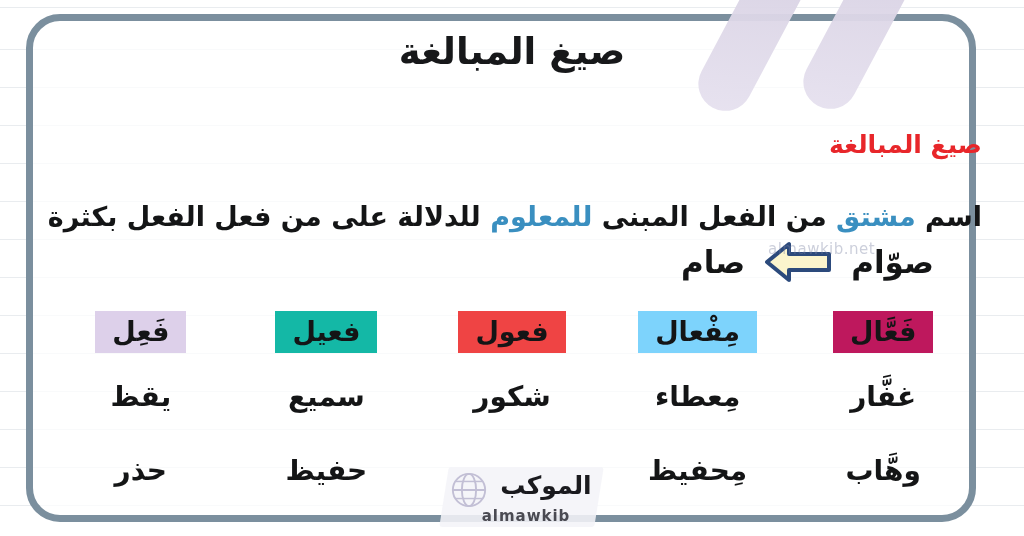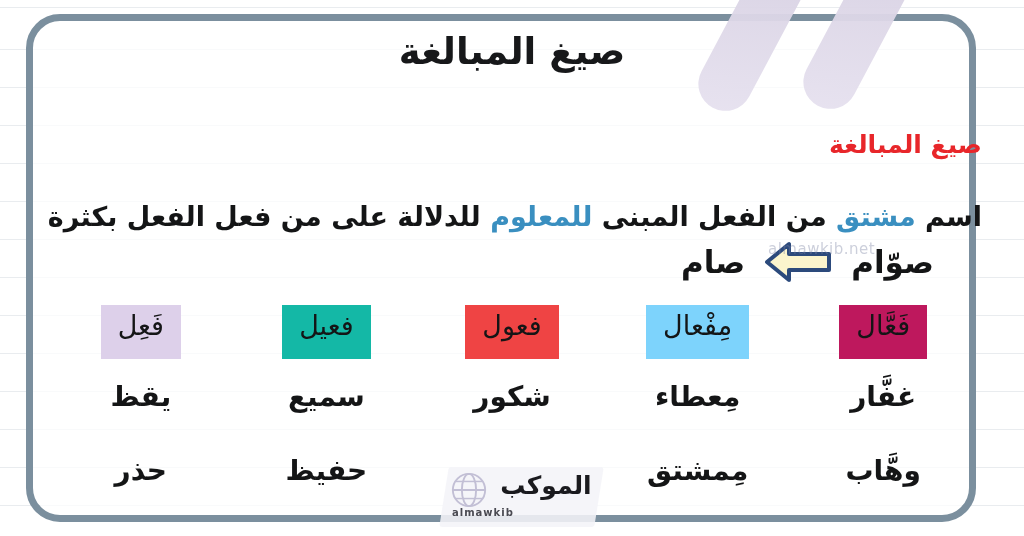--- a/index.html
+++ b/index.html
@@ -157,23 +157,23 @@
   .cell {
     flex: 1 1 0;
     text-align: center;
     font-size: 28px;
     font-weight: bold;
     color: #141516;
     direction: rtl;
   }
   .header-cell span.chip {
     display: inline-block;
-    padding: 5px 17px 17px 17px;
+    padding: 5px 17px 6px 17px;
     font-size: 27px;
-    font-weight: normal;
+    font-weight: bold;
     color: #141516;
     line-height: 1.15;
   }
 
   
   #watermark-logo {
     position: absolute;
     left: 432px;
     top: 465px;
     width: 175px;
@@ -207,21 +207,22 @@
     text-align: center;
     font-size: 25px;
     font-weight: bold;
     color: #1a1a1e;
   }
   #watermark-latin {
     position: absolute;
     left: 20px;
     top: 42px;
     width: 148px;
-    font-size: 10px;
+    text-align: center;
+    font-size: 15px;
     font-weight: bold;
     color: #4a4a52;
     letter-spacing: 1px;
     direction: ltr;
   }
 
   
   #url-watermark {
     position: absolute;
     left: 768px;
@@ -290,21 +291,21 @@
       <div class="table-row data-row">
         <div class="cell">غفَّار</div>
         <div class="cell">مِعطاء</div>
         <div class="cell">شكور</div>
         <div class="cell">سميع</div>
         <div class="cell">يقظ</div>
       </div>
 
       <div class="table-row data-row">
         <div class="cell">وهَّاب</div>
-        <div class="cell">مِمشتق</div>
+        <div class="cell">مِحفيظ</div>
         <div class="cell"></div>
         <div class="cell">حفيظ</div>
         <div class="cell">حذر</div>
       </div>
 
     </div>
 
     <div id="watermark-logo">
       <div id="watermark-plate"></div>
       <span>

